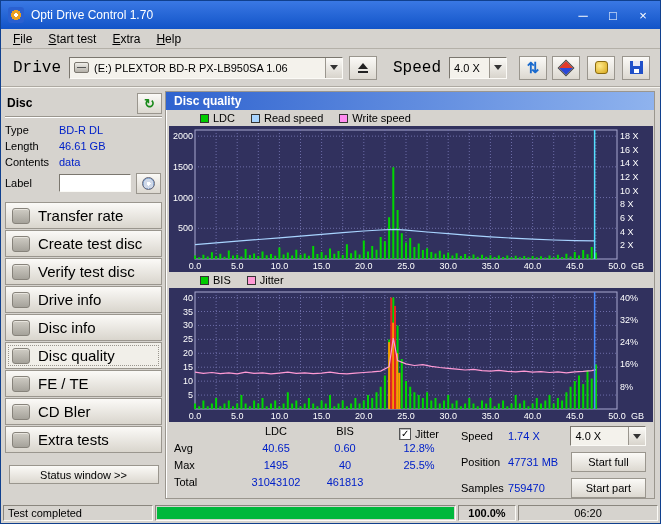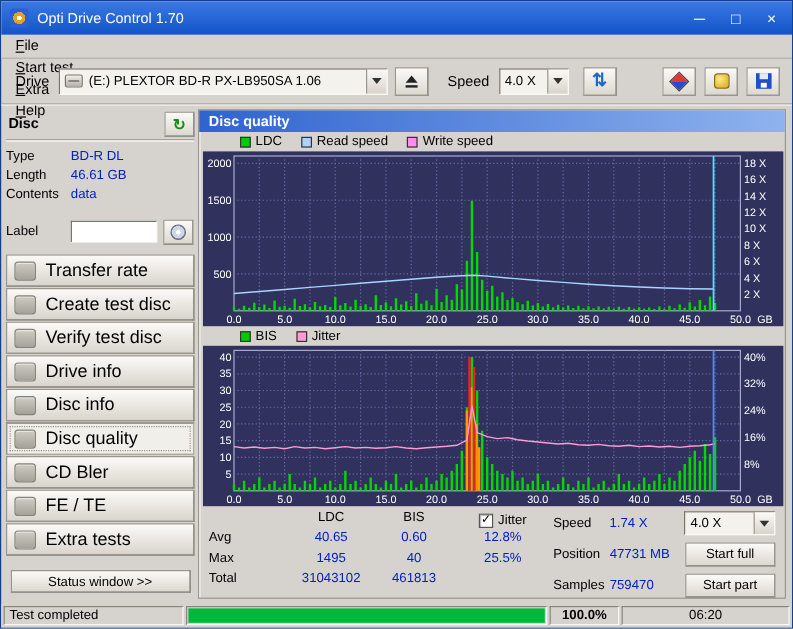--- a/index.html
+++ b/index.html
@@ -8,28 +8,28 @@
     font-family:"Liberation Sans",sans-serif;overflow:hidden;color:#000;}
   
   .titlebar{position:absolute;left:0;top:0;right:0;height:28px;display:flex;align-items:center;
     background:linear-gradient(#3a78e4,#1254c8);color:#fff;justify-content:center;}
   .app-icon{width:16px;height:16px;margin:0 7px;border-radius:3px;
     background:radial-gradient(circle at 50% 50%, #ffffff 0 2px, #e8a020 2px 5px, #2a60d0 5px);}
   .title-text{flex:1;font-size:12px;}
   .win-btns{display:flex;margin-right:2px;}
   .win-btn{width:30px;height:24px;display:flex;align-items:center;justify-content:center;font-size:13px;cursor:default;}
   
-  .menubar{position:absolute;top:28px;left:0;right:0;height:20px;display:flex;align-items:flex-start;
-    padding-left:4px;background:#d6d3ce;border-bottom:1px solid #b4b0a8;flex-direction:column;}
+  .menubar{position:absolute;top:28px;left:0;right:0;height:20px;display:flex;align-items:flex-end;
+    padding-left:4px;background:#d6d3ce;border-bottom:1px solid #b4b0a8;}
   .menu-item{display:inline-block;font-size:12px;padding:2px 8px;}
   .menu-item::first-letter{text-decoration:underline;}
   
   .toolbar{position:absolute;top:48px;left:0;right:0;height:38px;display:flex;align-items:center;
     border-bottom:1px solid #aeaaa2;box-shadow:0 1px 0 #f6f4ef;}
-  .tb-label{font-size:12px;margin-left:12px;margin-right:8px;}
+  .tb-label{font-size:16px;margin-left:12px;margin-right:8px;font-family:Liberation Mono, monospace;}
   .tb-label.speed{margin-left:16px;}
   .combo{display:flex;align-items:center;height:22px;background:#f4f2ec;
     border:1px solid;border-color:#7b776f #fbfaf6 #fbfaf6 #7b776f;padding-left:4px;}
   .combo-text{font-size:11px;white-space:nowrap;overflow:hidden;flex:1;}
   .combo-arrow{width:17px;height:100%;display:flex;align-items:center;justify-content:center;margin-left:2px;
     background:linear-gradient(#fbfaf7,#d8d4cc);border-left:1px solid #9a968e;}
   .tri{width:0;height:0;border-left:4px solid transparent;border-right:4px solid transparent;border-top:5px solid #333;}
   .drive-combo{width:274px;justify-content:space-between;}
   .speed-combo{width:58px;}
   .btn3d{display:flex;align-items:center;justify-content:center;height:24px;min-width:28px;
@@ -55,21 +55,21 @@
   .refresh-glyph{font-size:13px;font-weight:bold;color:#1a8a1a;line-height:1;}
   
   .sidebar{position:absolute;left:4px;top:90px;width:157px;bottom:32px;}
   .disc-header{display:flex;align-items:center;justify-content:space-between;height:24px;margin-top:0;}
   .disc-title{font-size:12px;font-weight:bold;padding-left:2px;}
   .btn3d.small{height:21px;min-width:25px;}
   .groove{height:2px;border-top:1px solid #9a968e;border-bottom:1px solid #fff;margin:1px 0 4px;}
   .info-row{display:flex;align-items:center;height:16px;font-size:11px;}
   .info-label{width:54px;flex:0 0 auto;}
   .info-value{color:#0020c8;white-space:nowrap;}
-  .label-row{display:flex;align-items:center;height:22px;font-size:11px;margin-top:12px;}
+  .label-row{display:flex;align-items:center;height:22px;font-size:11px;margin-top:2px;}
   .label-input{width:72px;height:18px;border:1px solid;border-color:#7b776f #fbfaf6 #fbfaf6 #7b776f;
     background:#fff;font-family:inherit;font-size:11px;margin-right:5px;padding:0 2px;}
   .disc-glyph{width:13px;height:13px;border-radius:50%;border:1px solid #667;
     background:radial-gradient(circle,#ffffff 0 2px,#cfd8e8 2px 5px,#8fb0d8 5px);}
   .side-buttons{margin-top:8px;}
   .side-btn{position:relative;height:27px;width:100%;margin-bottom:1px;display:flex;align-items:center;gap:8px;
     padding-left:6px;font-size:15px;background:linear-gradient(#fbfaf7,#d9d5cd);
     border:1px solid;border-color:#fff #716d66 #716d66 #fff;outline:1px solid #9a968e;outline-offset:-1px;}
   .side-btn .btn-icon{width:18px;height:16px;border-radius:3px;border:1px solid #87837b;flex:0 0 auto;
     background:linear-gradient(#cfccc4,#a5a29a);box-shadow:inset 0 1px 0 #e8e5de;}
@@ -222,25 +222,25 @@
         <div class="side-btn">
           <span class="btn-icon"></span>
           <span class="btn-label">Disc info</span>
         </div>
         <div class="side-btn active">
           <span class="btn-icon"></span>
           <span class="btn-label">Disc quality</span>
         </div>
         <div class="side-btn">
           <span class="btn-icon"></span>
+          <span class="btn-label">FE / TE</span>
+        </div>
+        <div class="side-btn">
+          <span class="btn-icon"></span>
           <span class="btn-label">CD Bler</span>
-        </div>
-        <div class="side-btn">
-          <span class="btn-icon"></span>
-          <span class="btn-label">FE / TE</span>
         </div>
         <div class="side-btn">
           <span class="btn-icon"></span>
           <span class="btn-label">Extra tests</span>
         </div>
       </div>
     <button class="btn3d status-btn">Status window &gt;&gt;</button>
   </div>
 
   <div class="main">

